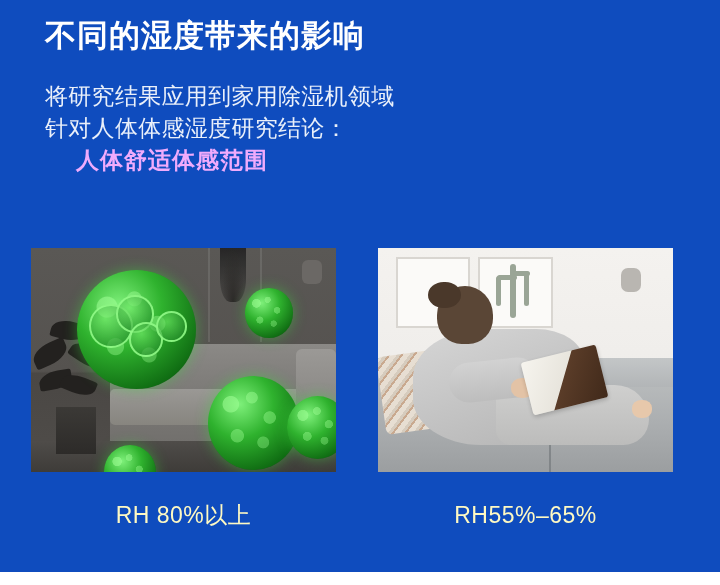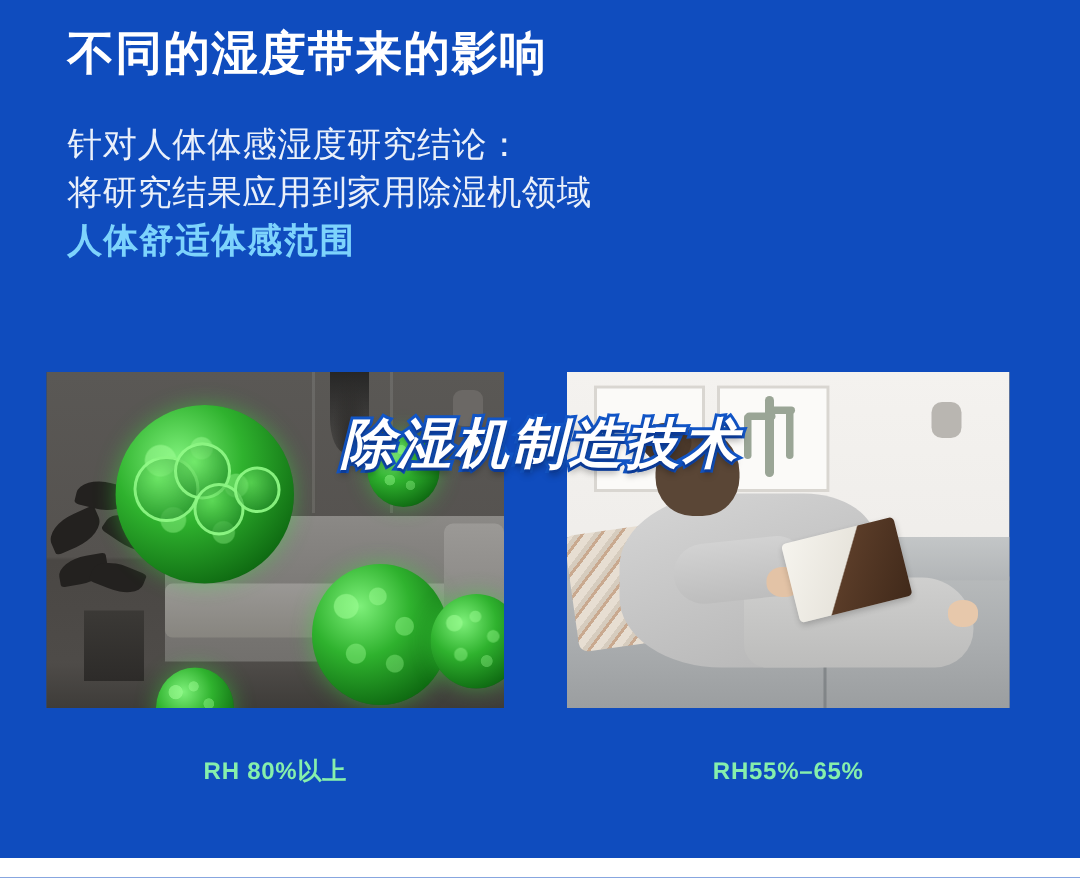--- a/index.html
+++ b/index.html
@@ -46,23 +46,24 @@
     line-height: 32px;
     white-space: nowrap;
     letter-spacing: 0.3px;
   }
   .body-line.mixed b {
     color: #FFFFFF;
     font-weight: bold;
     letter-spacing: 0.5px;
   }
   .body-line.strong {
-    color: #7dd3fc;
+    color: #f0abfc;
     font-weight: bold;
     letter-spacing: 1px;
+    margin-left: 31px;
   }
 
   
   .photo {
     position: absolute;
     overflow: hidden;
     background: #444;
   }
   #photo-left {
     left: 31px;
@@ -352,45 +353,45 @@
   
   .caption {
     position: absolute;
     top: 500px;
     text-align: center;
   }
   #caption-left  { left: 31px;  width: 305px; }
   #caption-right { left: 378px; width: 295px; }
 
   .caption-title {
-    color: #86efac;
-    font-size: 16px;
-    font-weight: bold;
+    color: #fef9c3;
+    font-size: 23px;
+    font-weight: normal;
     letter-spacing: 0.5px;
     line-height: 30px;
     white-space: nowrap;
   }
   .caption-sub {
     color: #DCE6F7;
     font-size: 19px;
     line-height: 28px;
     letter-spacing: 0.5px;
     white-space: nowrap;
   }
 </style>
 </head>
 <body>
 
 <div id="poster">
 
   <div class="headline">不同的湿度带来的影响</div>
 
   <div class="body-block">
+    <div class="body-line">将研究结果应用到家用除湿机领域</div>
     <div class="body-line">针对人体体感湿度研究结论：</div>
-    <div class="body-line">将研究结果应用到家用除湿机领域</div>
     <div class="body-line strong">人体舒适体感范围</div>
   </div>
 
   <div class="photo" id="photo-left">
     <div class="room-dark"></div>
     <div class="wall-seam" style="left:58%;"></div>
     <div class="wall-seam" style="left:75%;"></div>
     <div class="wall-knob"></div>
     <div class="pendant"></div>
 
@@ -441,21 +442,20 @@
     <div class="person-body"></div>
     <div class="person-legs"></div>
     <div class="person-arm"></div>
     <div class="person-head"></div>
     <div class="person-hair-bun"></div>
     <div class="hand"></div>
     <div class="foot"></div>
     <div class="book"></div>
   </div>
 
-  <div class="overlay-title">除湿机制造技术</div>
 
   <div class="caption" id="caption-left">
     <div class="caption-title">RH 80%以上</div>
   </div>
 
   <div class="caption" id="caption-right">
     <div class="caption-title">RH55%–65%</div>
   </div>
 
 </div>

